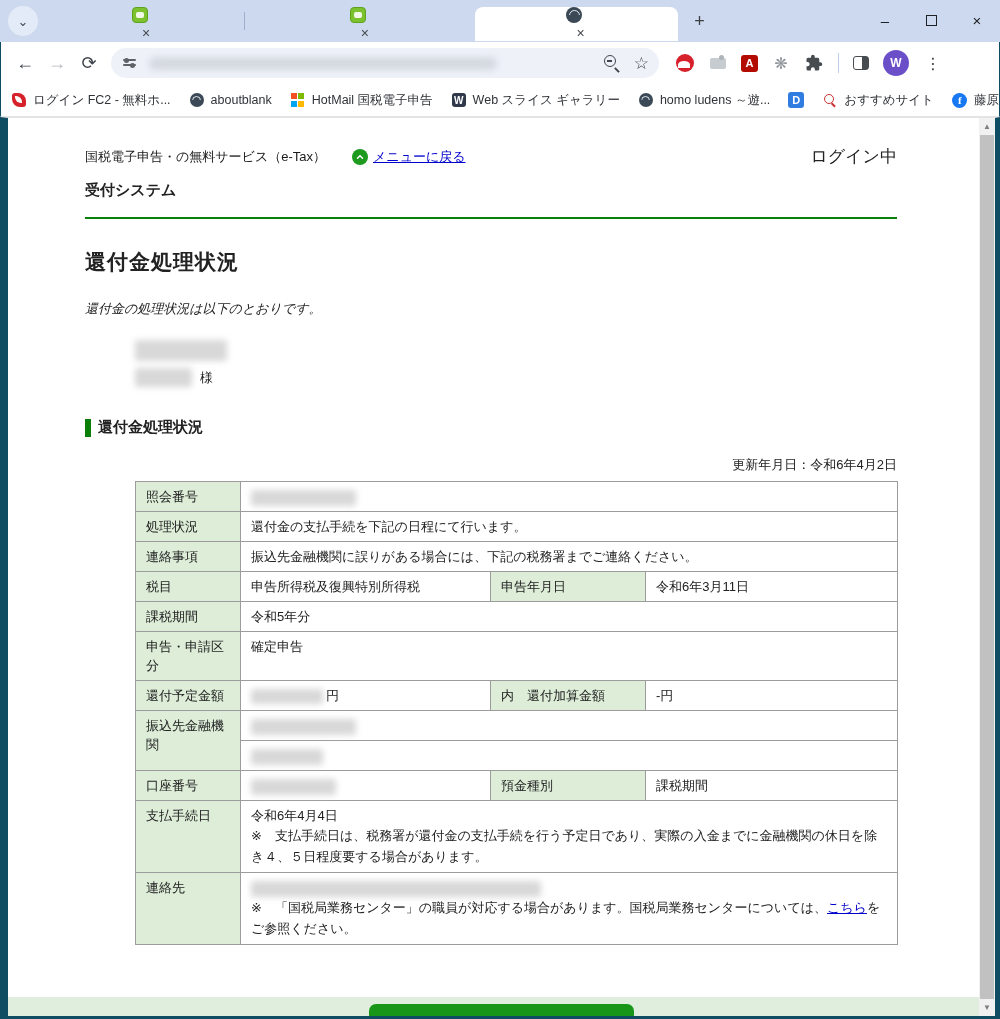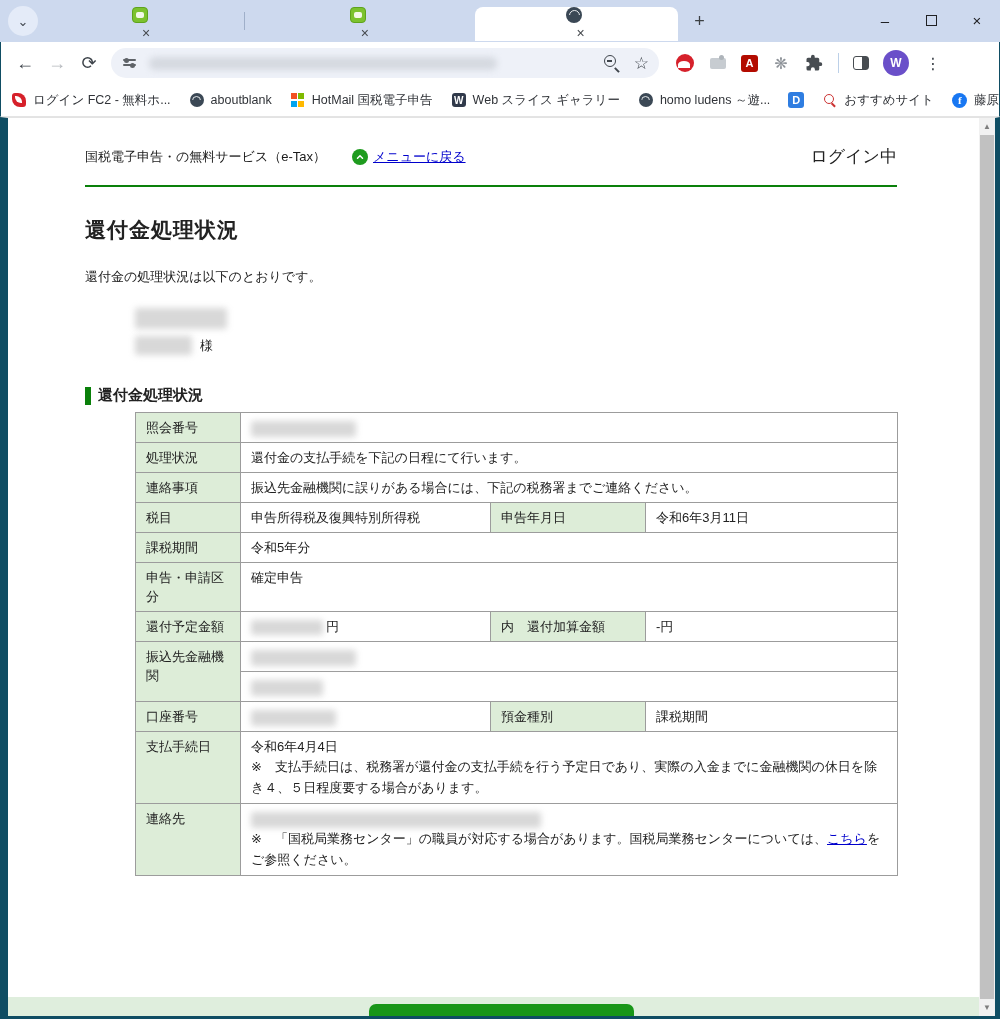--- a/index.html
+++ b/index.html
@@ -81,21 +81,21 @@
     border-left:8px solid #0f4d63; border-right:5px solid #0f4d63; border-bottom:3px solid #0f4d63; border-top:1px solid #e3e3e3; }
   .content { position:relative; padding:27px 0 0 77px; width:889px; }
   .hdr-row { display:flex; align-items:center; width:812px; }
   .hdr-title { font-size:13px; color:#1b1b1b; }
   .menu-back { display:flex; align-items:center; gap:5px; margin-left:26px; }
   .circle-up { width:16px; height:16px; border-radius:50%; background:#1e9b1e; display:flex; align-items:center; justify-content:center; flex:0 0 16px; }
   .login-status { margin-left:auto; font-size:17px; }
   .subsys { font-size:15px; font-weight:bold; margin-top:13px; }
   .green-hr { width:812px; height:2px; background:#0a800a; margin-top:17px; border:0; }
   h1.pg { font-size:21px; font-weight:bold; margin-top:29px; letter-spacing:1px; }
-  .intro { margin-top:23px; line-height:19px; }
+  .intro { margin-top:23px; line-height:19px;font-style:italic; }
   a.lnk { color:#0000cc; text-decoration:underline; cursor:pointer; }
   .sec-head { display:flex; align-items:center; gap:7px; margin-top:31px; font-size:15px; font-weight:bold; }
   .sec-bar { width:6px; height:18px; background:#0a800a; flex:0 0 6px; }
   .redact { display:inline-block; background:#d8d8d8; border-radius:2px; filter:blur(3px); vertical-align:middle; }
   .uid-block { margin:22px 0 0 50px; }
   .uname-row { margin:7px 0 0 50px; display:flex; align-items:center; gap:8px; }
   .updated { width:812px; text-align:right; margin-top:19px; font-size:13px; }
 
   table.refund { border-collapse:collapse; margin:7px 0 0 50px; width:762px; table-layout:fixed; }
   table.refund col.c1 { width:105px; } table.refund col.c2 { width:250px; }
@@ -253,39 +253,41 @@
         <span class="menu-back">
           <span class="circle-up">
             <svg width="10" height="10" viewBox="0 0 16 16">
                 <path d="M4 10l4-4 4 4" stroke="#fff" stroke-width="2.4" fill="none" stroke-linecap="round"></path>
               </svg>
           </span>
           <a class="lnk">メニューに戻る</a>
         </span>
         <span class="login-status">ログイン中</span>
       </div>
+      <div class="subsys">受付システム</div>
       <div class="green-hr"></div>
 
       <h1 class="pg">還付金処理状況</h1>
 
       <div class="intro">
         <div>還付金の処理状況は以下のとおりです。</div>
       </div>
 
       <div class="uid-block"><span class="redact" style="width:92px;height:21px;"></span></div>
       <div class="uname-row">
         <span class="redact" style="width:57px;height:19px;"></span>
         <span>様</span>
       </div>
 
       <div class="sec-head">
         <span class="sec-bar"></span>
         <span>還付金処理状況</span>
       </div>
 
+      <div class="updated">更新年月日：令和6年4月2日</div>
 
       <table class="refund">
         <colgroup>
             <col class="c1">
             <col class="c2">
             <col class="c3">
             <col class="c4">
           </colgroup>
         <tbody>
             <tr>

